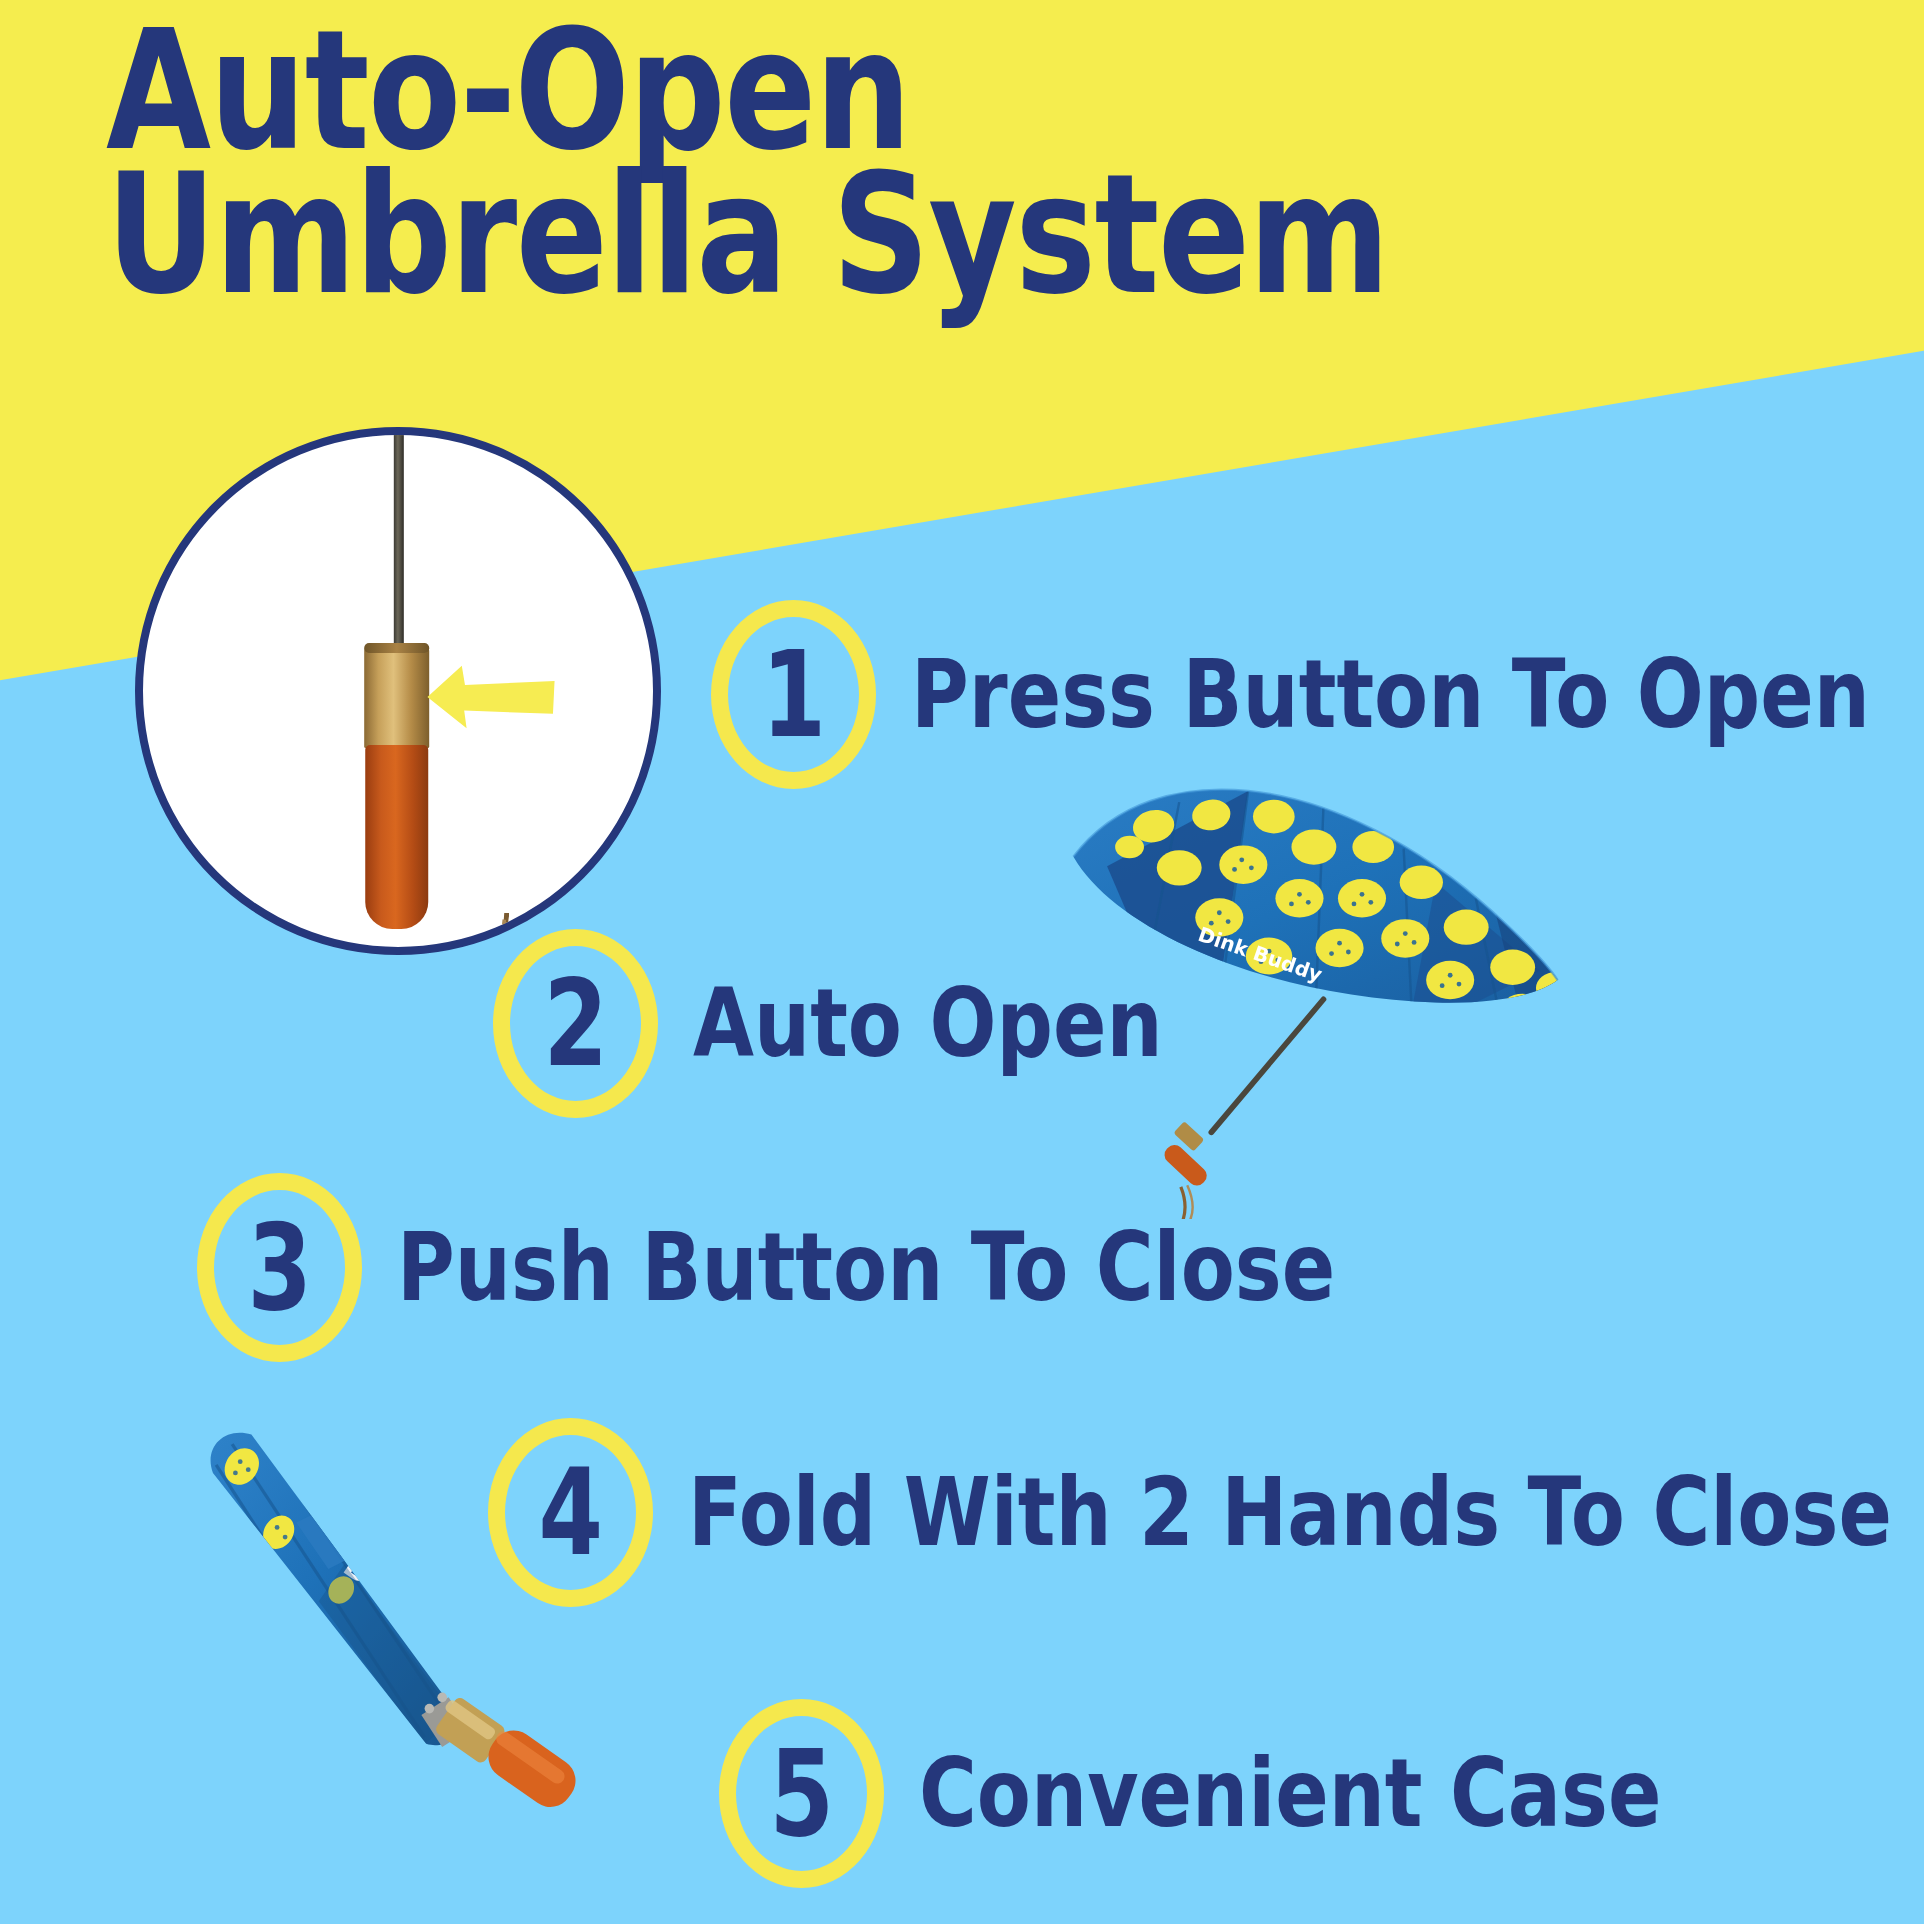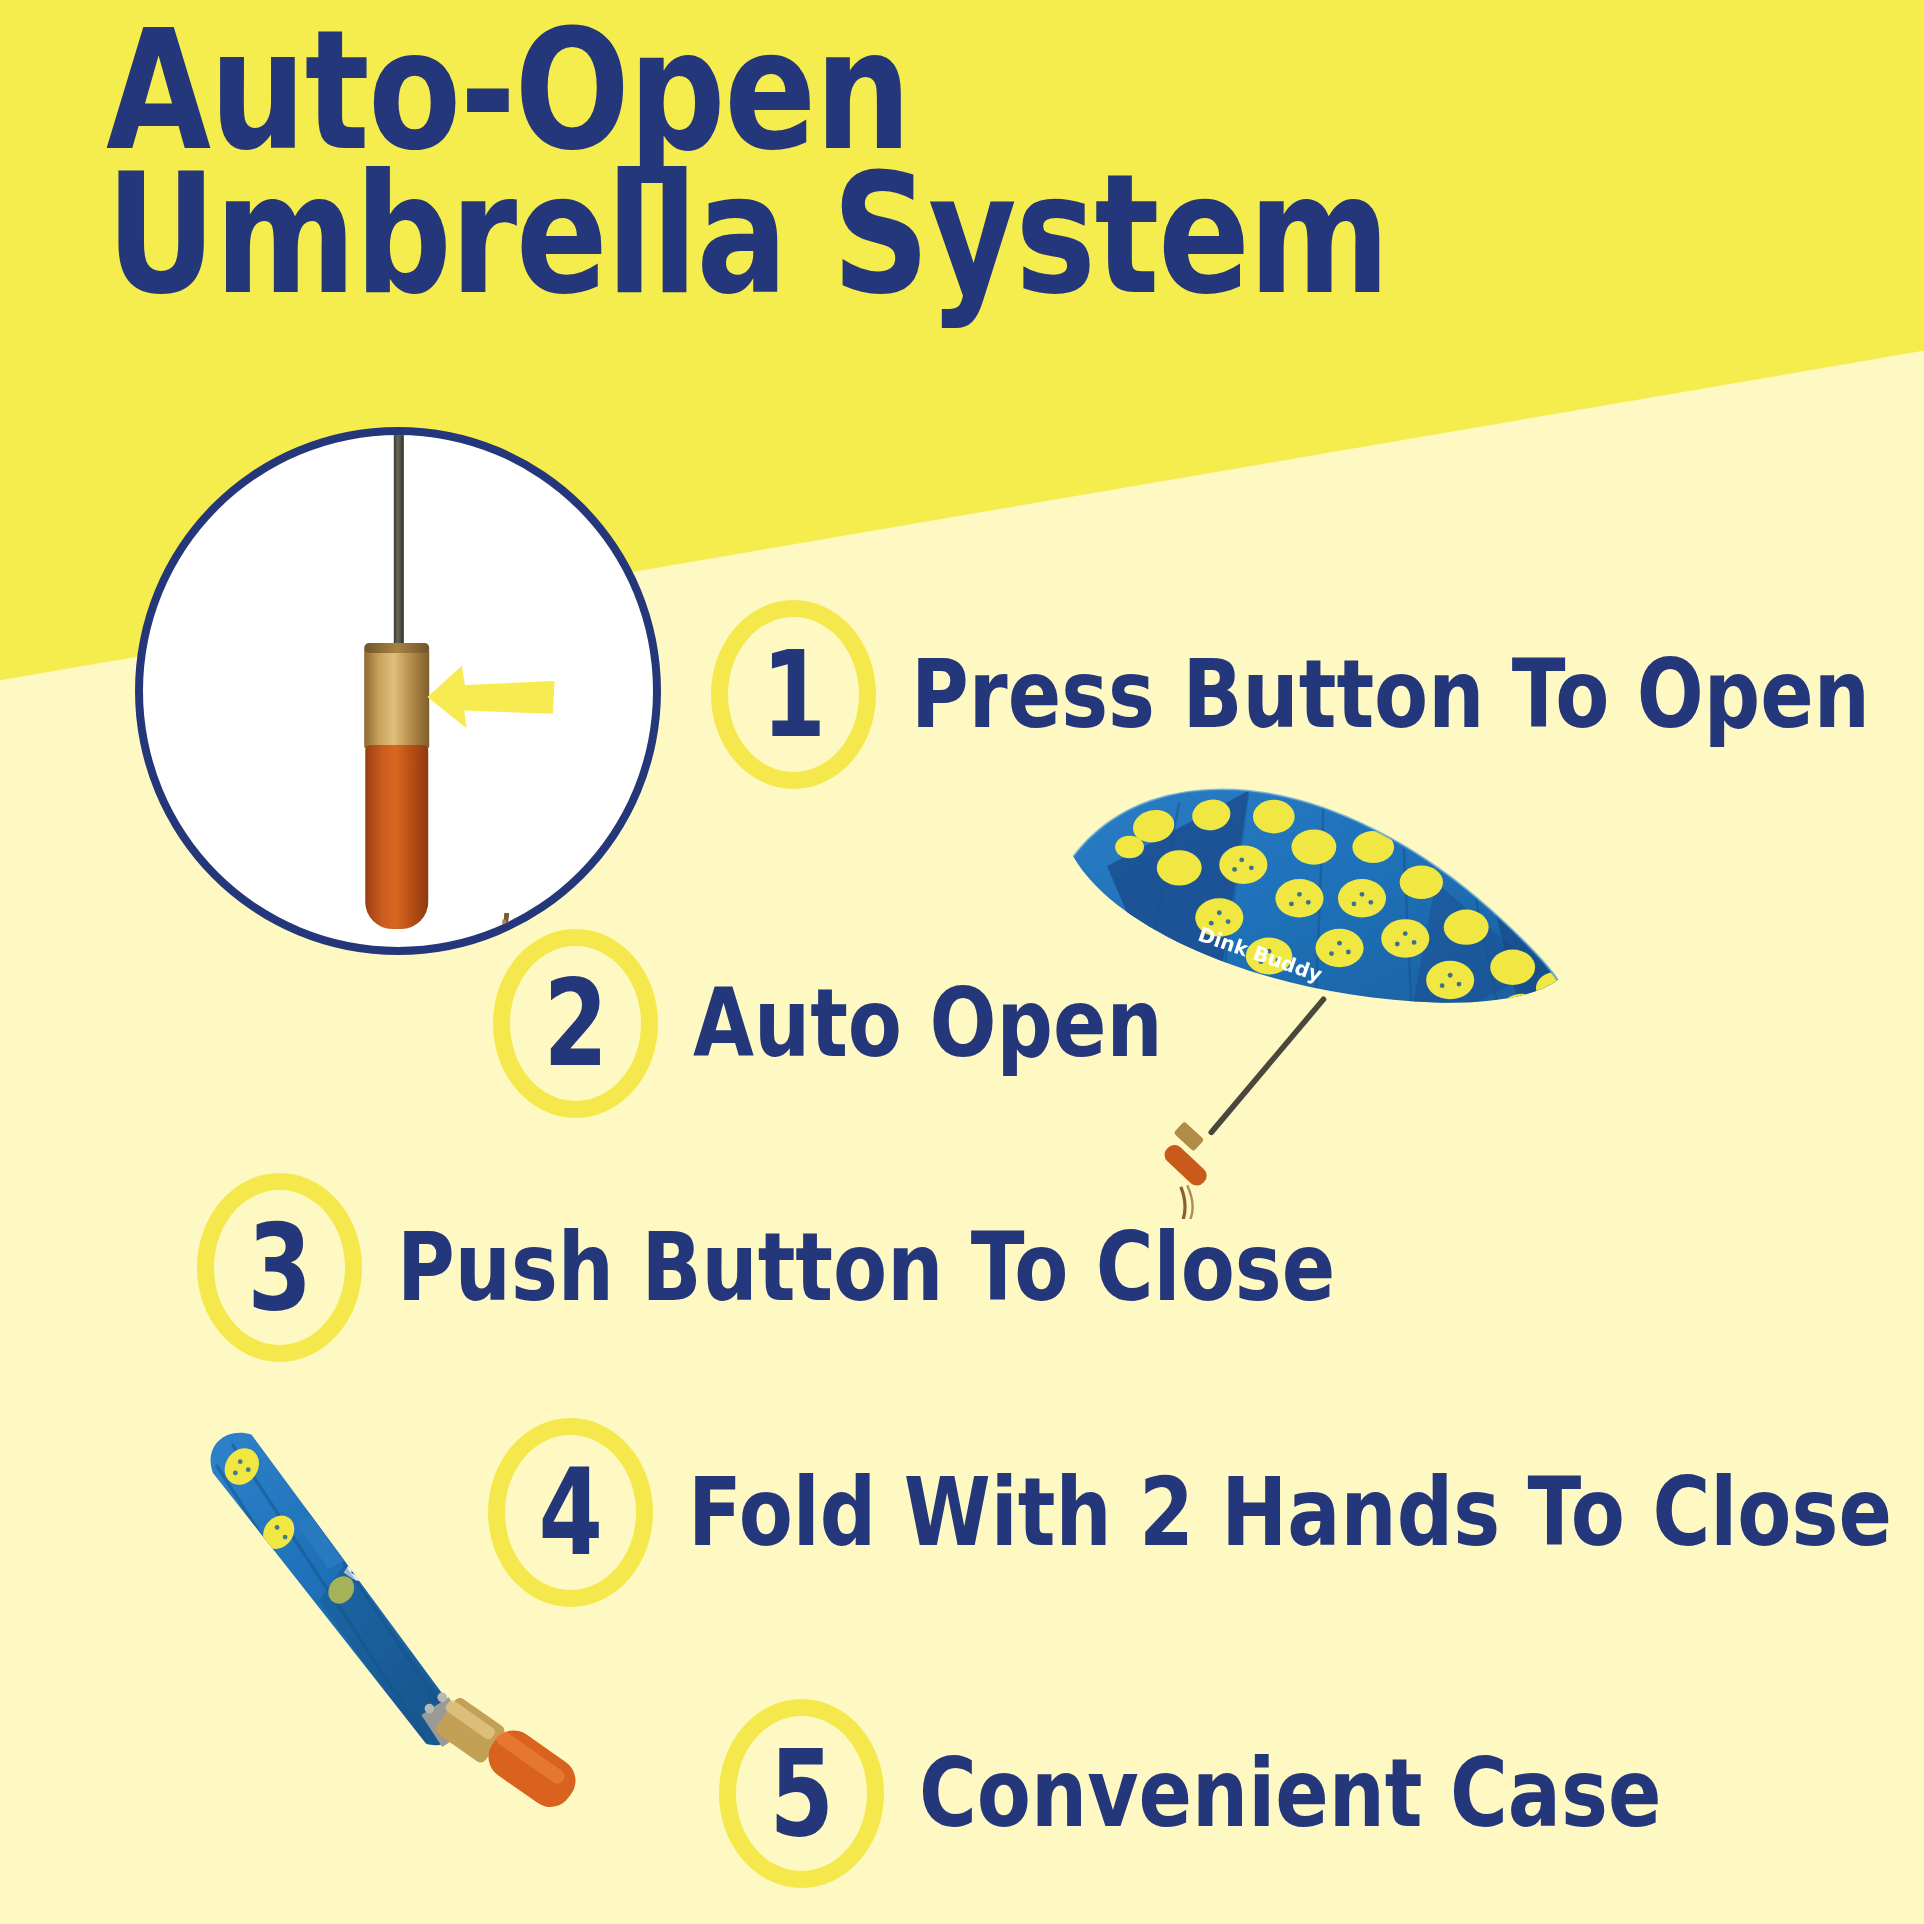--- a/index.html
+++ b/index.html
@@ -1,17 +1,17 @@
 <!DOCTYPE html>
 <html style="font-size:13px"><head>
 <meta charset="utf-8">
 <style>
   html,body{margin:0;padding:0;background:#fff;}
   body{width:1925px;height:1925px;overflow:hidden;font-family:"Liberation Sans",sans-serif;}
-  #canvas{position:relative;width:1925px;height:1925px;background:#fef9c3;overflow:hidden;}
+  #canvas{position:relative;width:1925px;height:1925px;background:#7dd3fc;overflow:hidden;}
 
   
   .banner{position:absolute;left:0;top:0;width:1925px;height:722px;}
   .banner svg{display:block;}
 
   
   .title-wrap{position:absolute;left:106px;top:21px;width:1364px;}
   .title-line{
     color:#25377B;
     font-family:"DejaVu Sans",sans-serif;

